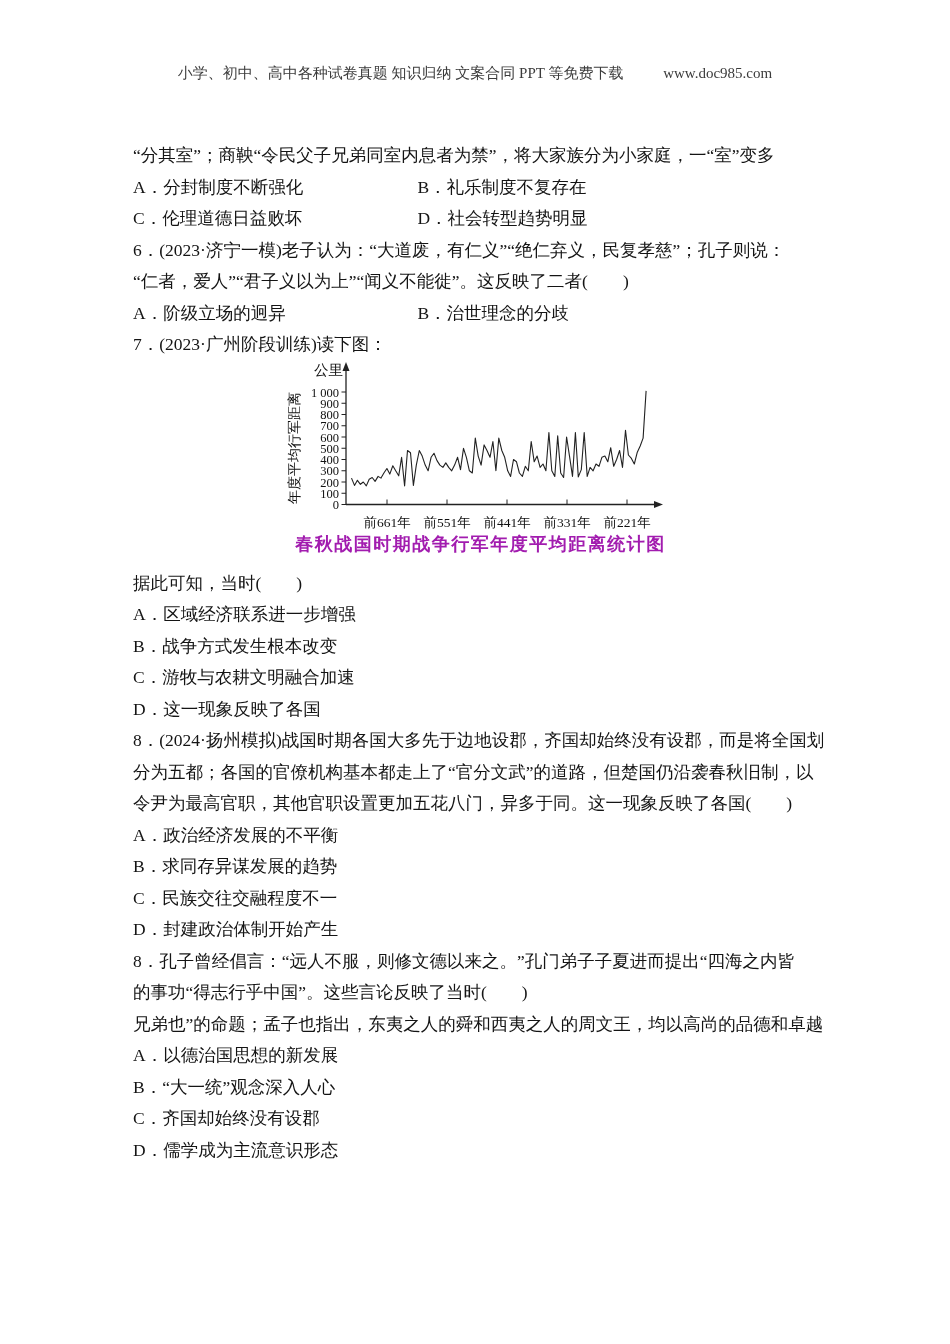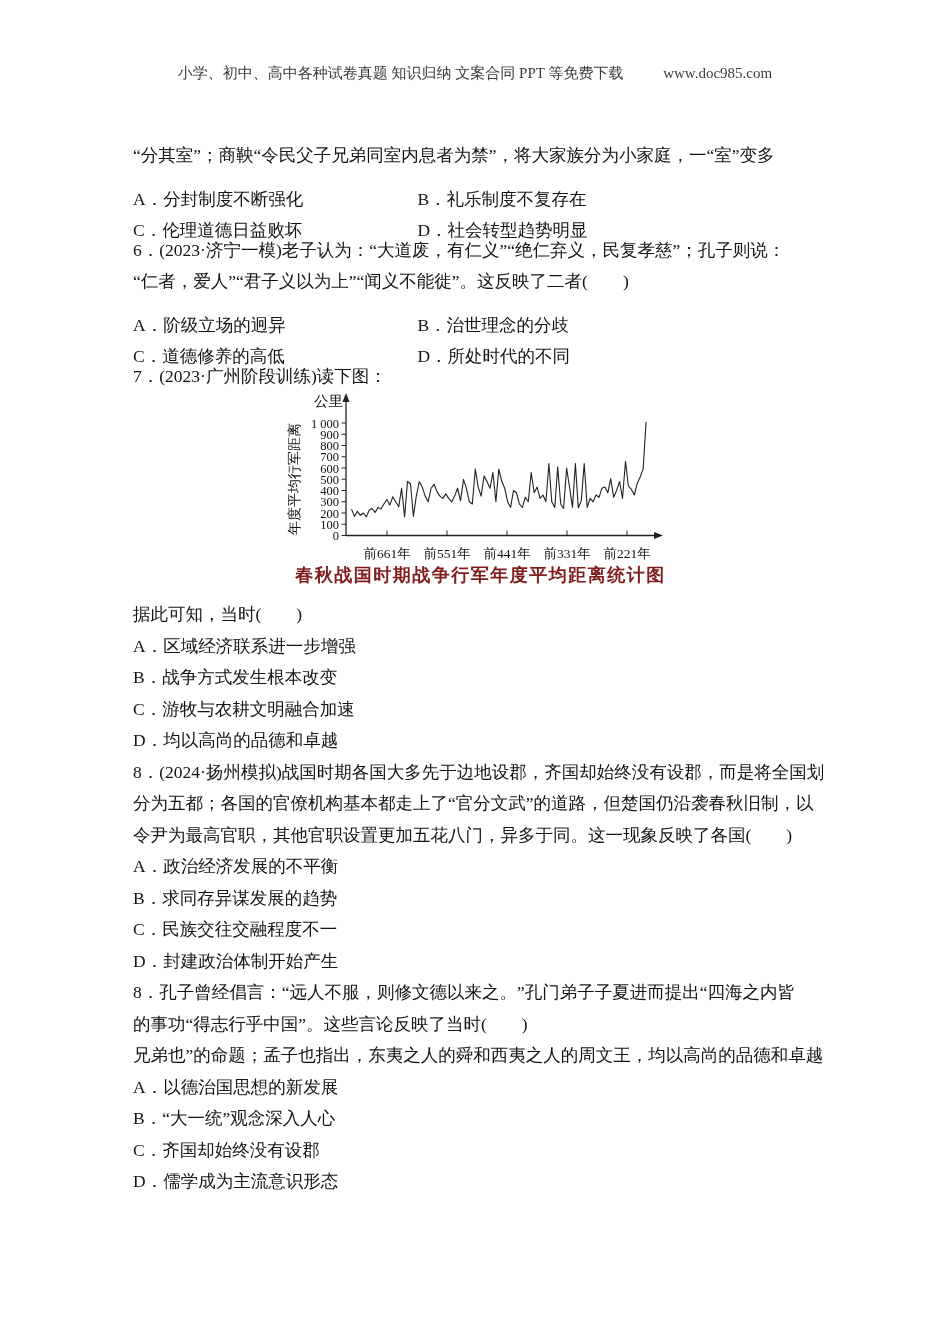--- a/index.html
+++ b/index.html
@@ -3,25 +3,25 @@
 <meta charset="utf-8">
 <style>
   html,body{margin:0;padding:0;background:#ffffff;}
   .page{position:relative;width:950px;height:1344px;background:#fff;overflow:hidden;
         font-family:"Liberation Serif","DejaVu Serif",serif;color:#141414;}
   .header{position:absolute;top:64px;left:0;width:100%;text-align:center;
           font-size:15px;color:#3b3b3b;white-space:nowrap;}
   .header .site{margin-left:36px;margin-top:20px;}
   .content{position:absolute;left:133px;top:140px;width:695px;font-size:17.5px;}
   .line{height:31.5px;line-height:31.5px;white-space:nowrap;}
-  .opt2 .cell{display:inline-block;width:280px;margin-top:12px;}
+  .opt2 .cell{display:inline-block;width:280px;}
   .chart-block{position:relative;height:207px;}
   #chart-svg{position:absolute;left:152px;top:0;width:400px;height:180px;}
   .chart-caption{position:absolute;top:171px;left:0;width:100%;text-align:center;
-                 font-size:18px;font-weight:600;letter-spacing:1.5px;color:#7f1d1d;}
+                 font-size:18px;font-weight:600;letter-spacing:1.5px;color:#a21caf;}
   svg text{font-family:"Liberation Serif","DejaVu Serif",serif;}
 </style>
 </head>
 <body>
 
 <div class="page">
 
   <div class="header">
     <span>小学、初中、高中各种试卷真题 知识归纳 文案合同 PPT 等免费下载</span>
     <span class="site">www.doc985.com</span>
@@ -37,24 +37,20 @@
     <div class="line opt2">
       <span class="cell"><span>C．</span><span>伦理道德日益败坏</span></span>
       <span class="cell"><span>D．</span><span>社会转型趋势明显</span></span>
     </div>
 
     <div class="line">6．(2023·济宁一模)老子认为：“大道废，有仁义”“绝仁弃义，民复孝慈”；孔子则说：</div>
     <div class="line">“仁者，爱人”“君子义以为上”“闻义不能徙”。这反映了二者(　　)</div>
     <div class="line opt2">
       <span class="cell"><span>A．</span><span>阶级立场的迥异</span></span>
       <span class="cell"><span>B．</span><span>治世理念的分歧</span></span>
-    </div>
-    <div class="line opt2">
-      <span class="cell"><span>C．</span><span>道德修养的高低</span></span>
-      <span class="cell"><span>D．</span><span>所处时代的不同</span></span>
     </div>
 
     <div class="line">7．(2023·广州阶段训练)读下图：</div>
 
     <div class="chart-block">
       <svg id="chart-svg" viewBox="0 0 400 180">
 
         <line x1="61" y1="8" x2="61" y2="143.5" stroke="#222" stroke-width="1.3"></line>
         <line x1="61" y1="143.5" x2="371" y2="143.5" stroke="#222" stroke-width="1.3"></line>
         <polygon points="57.5,10 61,1 64.5,10" fill="#222"></polygon>
@@ -98,21 +94,21 @@
             <polyline points="66.5,117.1 69.5,124.4 72.4,119.3 75.4,123.3 78.3,121.0 81.3,124.9 84.2,118.2 87.2,116.5 90.1,120.4 93.1,115.4 96.0,117.1 98.9,112.0 101.9,107.5 104.8,113.1 107.8,104.7 110.7,109.8 113.7,114.8 116.6,96.3 119.6,124.9 122.5,89.5 125.5,91.8 128.4,124.4 131.3,104.1 134.3,89.5 137.2,95.1 140.2,104.1 143.1,109.8 146.1,96.3 149.0,92.3 152.0,99.6 154.9,104.1 157.9,106.4 160.8,101.9 163.7,106.4 166.7,109.8 169.6,104.1 172.6,96.3 175.5,108.6 178.5,87.3 181.4,96.3 184.4,109.8 187.3,112.0 190.3,77.1 193.2,95.1 196.1,104.1 199.1,83.9 202.0,89.5 205.0,96.3 207.9,80.5 210.9,109.8 213.8,77.1 216.8,89.5 219.7,96.3 222.7,109.8 225.6,115.4 228.5,98.5 231.5,100.8 234.4,112.0 237.4,115.4 240.3,105.3 243.3,109.8 246.2,80.5 249.2,100.8 252.1,95.1 255.1,106.4 258.0,103.0 260.9,109.8 263.9,71.5 266.8,109.8 269.8,115.4 272.7,74.9 275.7,112.0 278.6,116.5 281.6,76.0 284.5,95.1 287.5,115.4 290.4,71.5 293.3,115.9 296.3,108.6 299.2,71.5 302.2,115.4 305.1,106.4 308.1,109.8 311.0,103.0 314.0,105.3 316.9,96.3 319.9,95.1 322.8,100.8 325.7,86.7 328.7,105.3 331.6,98.5 334.6,89.5 337.5,106.4 340.5,69.3 343.4,94.0 346.4,97.4 349.3,103.0 352.3,91.2 355.2,85.0 358.1,77.1 361.1,29.9" fill="none" stroke="#222" stroke-width="1.1" stroke-linejoin="round"></polyline>
           </g>
       </svg>
       <div class="chart-caption">春秋战国时期战争行军年度平均距离统计图</div>
     </div>
 
     <div class="line">据此可知，当时(　　)</div>
     <div class="line"><span>A．</span><span>区域经济联系进一步增强</span></div>
     <div class="line"><span>B．</span><span>战争方式发生根本改变</span></div>
     <div class="line"><span>C．</span><span>游牧与农耕文明融合加速</span></div>
-    <div class="line"><span>D．</span><span>均以高尚的品德和卓越</span></div>
+    <div class="line"><span>D．</span><span>这一现象反映了各国</span></div>
 
     <div class="line">8．(2024·扬州模拟)战国时期各国大多先于边地设郡，齐国却始终没有设郡，而是将全国划</div>
     <div class="line">分为五都；各国的官僚机构基本都走上了“官分文武”的道路，但楚国仍沿袭春秋旧制，以</div>
     <div class="line">令尹为最高官职，其他官职设置更加五花八门，异多于同。这一现象反映了各国(　　)</div>
     <div class="line"><span>A．</span><span>政治经济发展的不平衡</span></div>
     <div class="line"><span>B．</span><span>求同存异谋发展的趋势</span></div>
     <div class="line"><span>C．</span><span>民族交往交融程度不一</span></div>
     <div class="line"><span>D．</span><span>封建政治体制开始产生</span></div>
 
     <div class="line">8．孔子曾经倡言：“远人不服，则修文德以来之。”孔门弟子子夏进而提出“四海之内皆</div>

